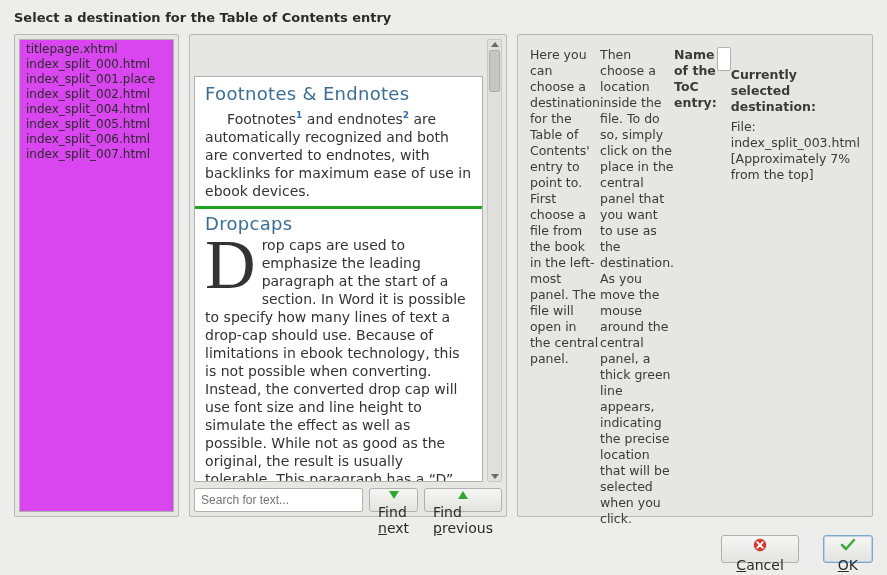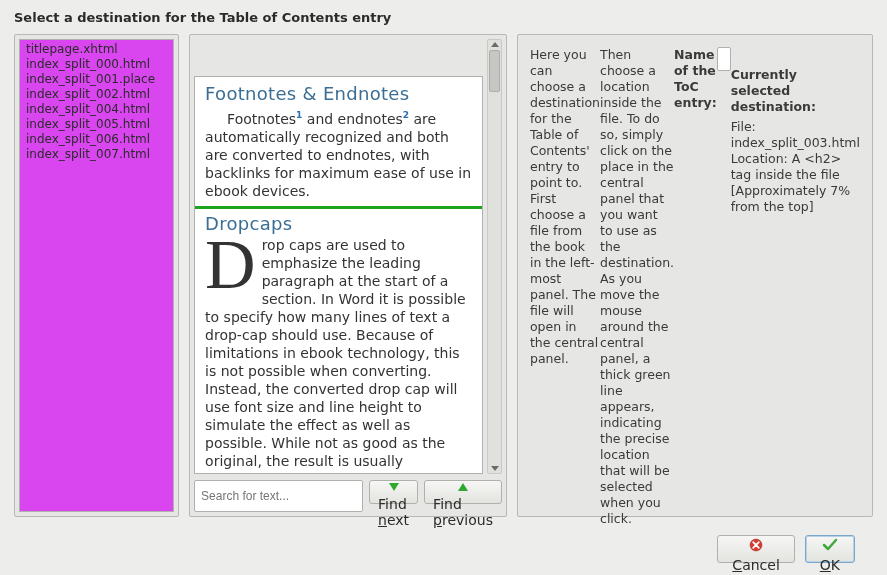--- a/index.html
+++ b/index.html
@@ -144,21 +144,21 @@
     margin-top: 6px;
   }
   .search-input {
     flex: 1;
     background: #fff;
     border: 1px solid #b0b0ac;
     border-radius: 2px;
     font-size: 12px;
     padding: 3px 6px;
     color: #808080;
-    height: 32px;
+    height: 24px;
   }
   .btn {
     background: linear-gradient(#f6f6f4, #e3e3e0);
     border: 1px solid #b0b0ac;
     border-radius: 3px;
     font-size: 14px;
     padding: 2px 8px;
     height: 24px;
     display: inline-flex;
     align-items: center;
@@ -197,24 +197,24 @@
     border: 1px solid #b0b0ac;
     border-radius: 2px;
     font-size: 13px;
     padding: 3px 6px;
     height: 24px;
   }
   .dest-block { margin-top: 20px; font-size: 12.5px; }
   
   .bottom-bar {
     position: absolute;
-    right: 32px;
+    right: 14px;
     bottom: 12px;
     display: flex;
-    gap: 10px;
+    gap: 24px;
     align-items: flex-end;
   }
   .bottom-bar .btn { height: 28px; padding: 2px 14px; }
   .bottom-bar .btn.ok { border-color: #7aa7cc; box-shadow: 0 0 0 1px #b7d1e7 inset; }
   .icon-x {
     width: 14px; height: 14px; position: relative;
   }
   .icon-check svg, .icon-x svg { display: block; }
   .underline-char { text-decoration: underline; }
 </style>
@@ -271,21 +271,20 @@
   </div>
 
   <div class="col help-wrap">
     <p>Here you can choose a destination for the Table of Contents' entry to point to. First choose a file from the book in the left-most panel. The file will open in the central panel.</p>
     <p>Then choose a location inside the file. To do so, simply click on the place in the central panel that you want to use as the destination. As you move the mouse around the central panel, a thick green line appears, indicating the precise location that will be selected when you click.</p>
     <div class="label-bold">Name of the ToC entry:</div>
     <input class="text-input" value="Dropcaps" style="">
     <div class="dest-block">
       <div class="label-bold">Currently selected destination:</div>
       <div>File: index_split_003.html</div>
-      <div>Location: A &lt;h2&gt; tag inside the file</div>
       <div>[Approximately 7% from the top]</div>
     </div>
   </div>
 
 </div>
 
 <div class="bottom-bar">
   <div class="btn">
     <span class="icon-x">
       <svg width="14" height="14" viewBox="0 0 14 14">

